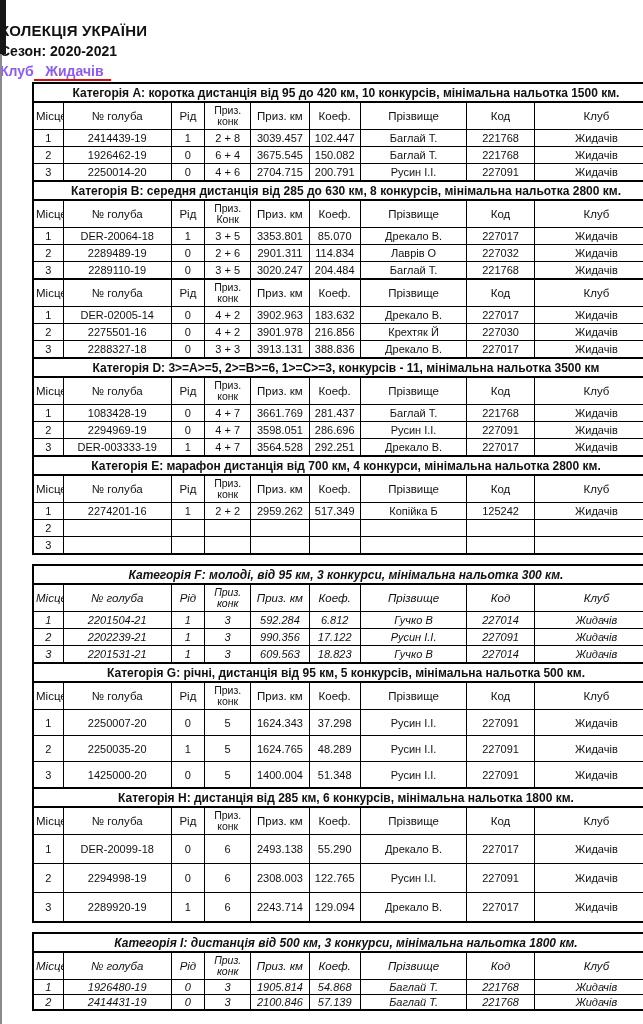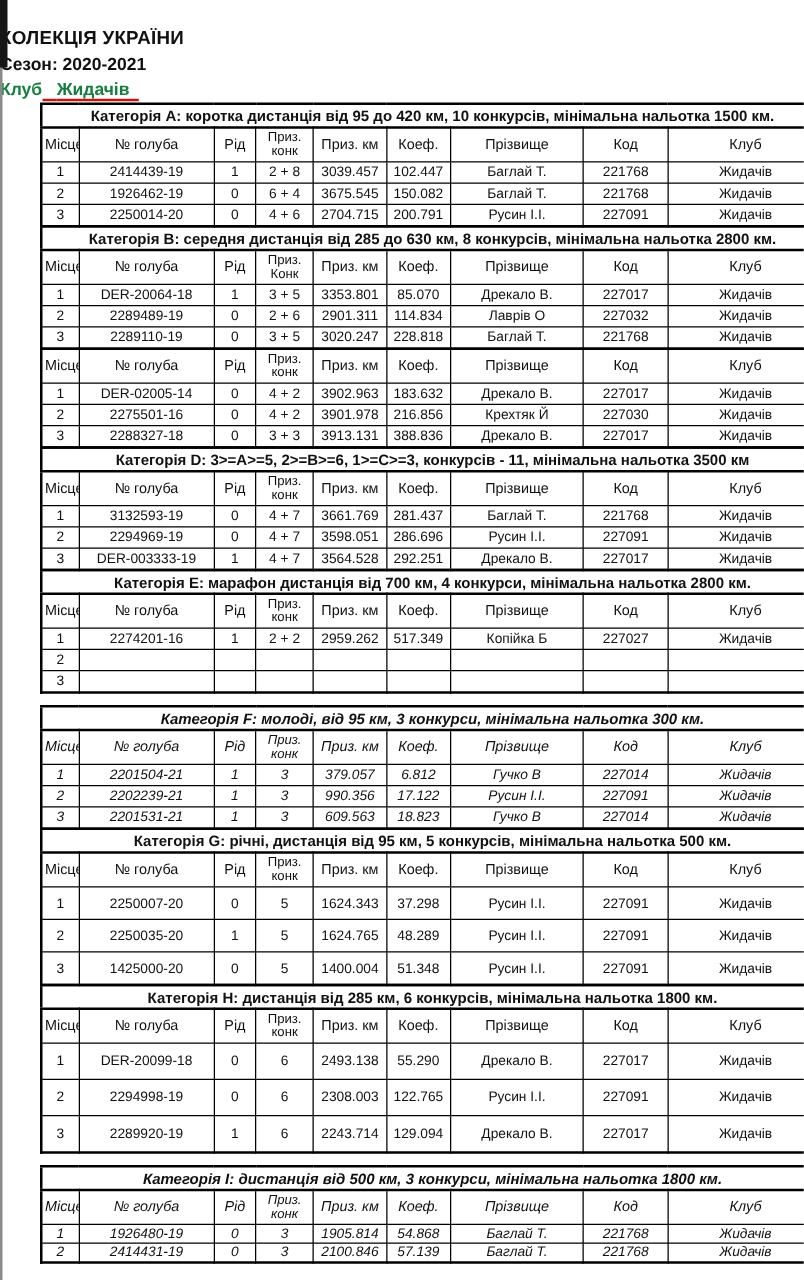--- a/index.html
+++ b/index.html
@@ -5,21 +5,21 @@
   html,body{margin:0;padding:0;background:#ffffff;}
   body{
     width:643px;height:1024px;position:relative;overflow:hidden;
     font-family:"Liberation Sans","DejaVu Sans",sans-serif;color:#111;
   }
   .scan-line{position:absolute;left:0;top:0;width:2px;height:100%;background:#8a8a8a;}
   .scan-blob{position:absolute;left:0;top:0;width:6px;height:54px;background:#161616;}
   .doc-header{padding-top:22px;text-align:left;line-height:1.25;}
   .doc-title{font-size:15px;font-weight:bold;letter-spacing:.2px;}
   .doc-season{font-size:14px;font-weight:bold;margin-top:2px;}
-  .doc-club{font-size:14px;font-weight:bold;color:#15803d;margin-top:3px;}
+  .doc-club{font-size:14px;font-weight:bold;color:#8b5cf6;margin-top:3px;}
   .doc-club .u{border-bottom:2px solid #cc1111;}
   .blocks{position:absolute;left:8px;top:82px;width:628px;}
   .cat-block{width:100%;padding-left:24px;}
   .cat-block.gap-top{margin-top:9px;font-style:italic;}
   .cat-block + .cat-block:not(.gap-top){margin-top:-2px;}
   table.cat-table{
     width:100%;border-collapse:collapse;table-layout:fixed;
     border:2px solid #000;
   }
   .cat-table th,.cat-table td{
@@ -182,21 +182,21 @@
     <td>227032</td>
     <td>Жидачів</td>
   </tr>
 
   <tr class="data-row">
     <td>3</td>
     <td>2289110-19</td>
     <td>0</td>
     <td>3 + 5</td>
     <td>3020.247</td>
-    <td>228.818</td>
+    <td>204.484</td>
     <td>Баглай Т.</td>
     <td>221768</td>
     <td>Жидачів</td>
   </tr>
 </tbody>
     </table>
   </section>
 
   <section class="cat-block">
     <table class="cat-table">
@@ -295,21 +295,21 @@
           <th>Приз. км</th>
           <th>Коеф.</th>
           <th>Прізвище</th>
           <th>Код</th>
           <th>Клуб</th>
         </tr>
       </thead>
       <tbody>
   <tr class="data-row">
     <td>1</td>
-    <td>3132593-19</td>
+    <td>1083428-19</td>
     <td>0</td>
     <td>4 + 7</td>
     <td>3661.769</td>
     <td>281.437</td>
     <td>Баглай Т.</td>
     <td>221768</td>
     <td>Жидачів</td>
   </tr>
 
   <tr class="data-row">
@@ -373,21 +373,21 @@
       </thead>
       <tbody>
   <tr class="data-row">
     <td>1</td>
     <td>2274201-16</td>
     <td>1</td>
     <td>2 + 2</td>
     <td>2959.262</td>
     <td>517.349</td>
     <td>Копійка Б</td>
-    <td>227027</td>
+    <td>125242</td>
     <td>Жидачів</td>
   </tr>
 
   <tr class="data-row">
     <td>2</td>
     <td></td>
     <td></td>
     <td></td>
     <td></td>
     <td></td>
@@ -442,21 +442,21 @@
           <th>Код</th>
           <th>Клуб</th>
         </tr>
       </thead>
       <tbody>
   <tr class="data-row">
     <td>1</td>
     <td>2201504-21</td>
     <td>1</td>
     <td>3</td>
-    <td>379.057</td>
+    <td>592.284</td>
     <td>6.812</td>
     <td>Гучко В</td>
     <td>227014</td>
     <td>Жидачів</td>
   </tr>
 
   <tr class="data-row">
     <td>2</td>
     <td>2202239-21</td>
     <td>1</td>

